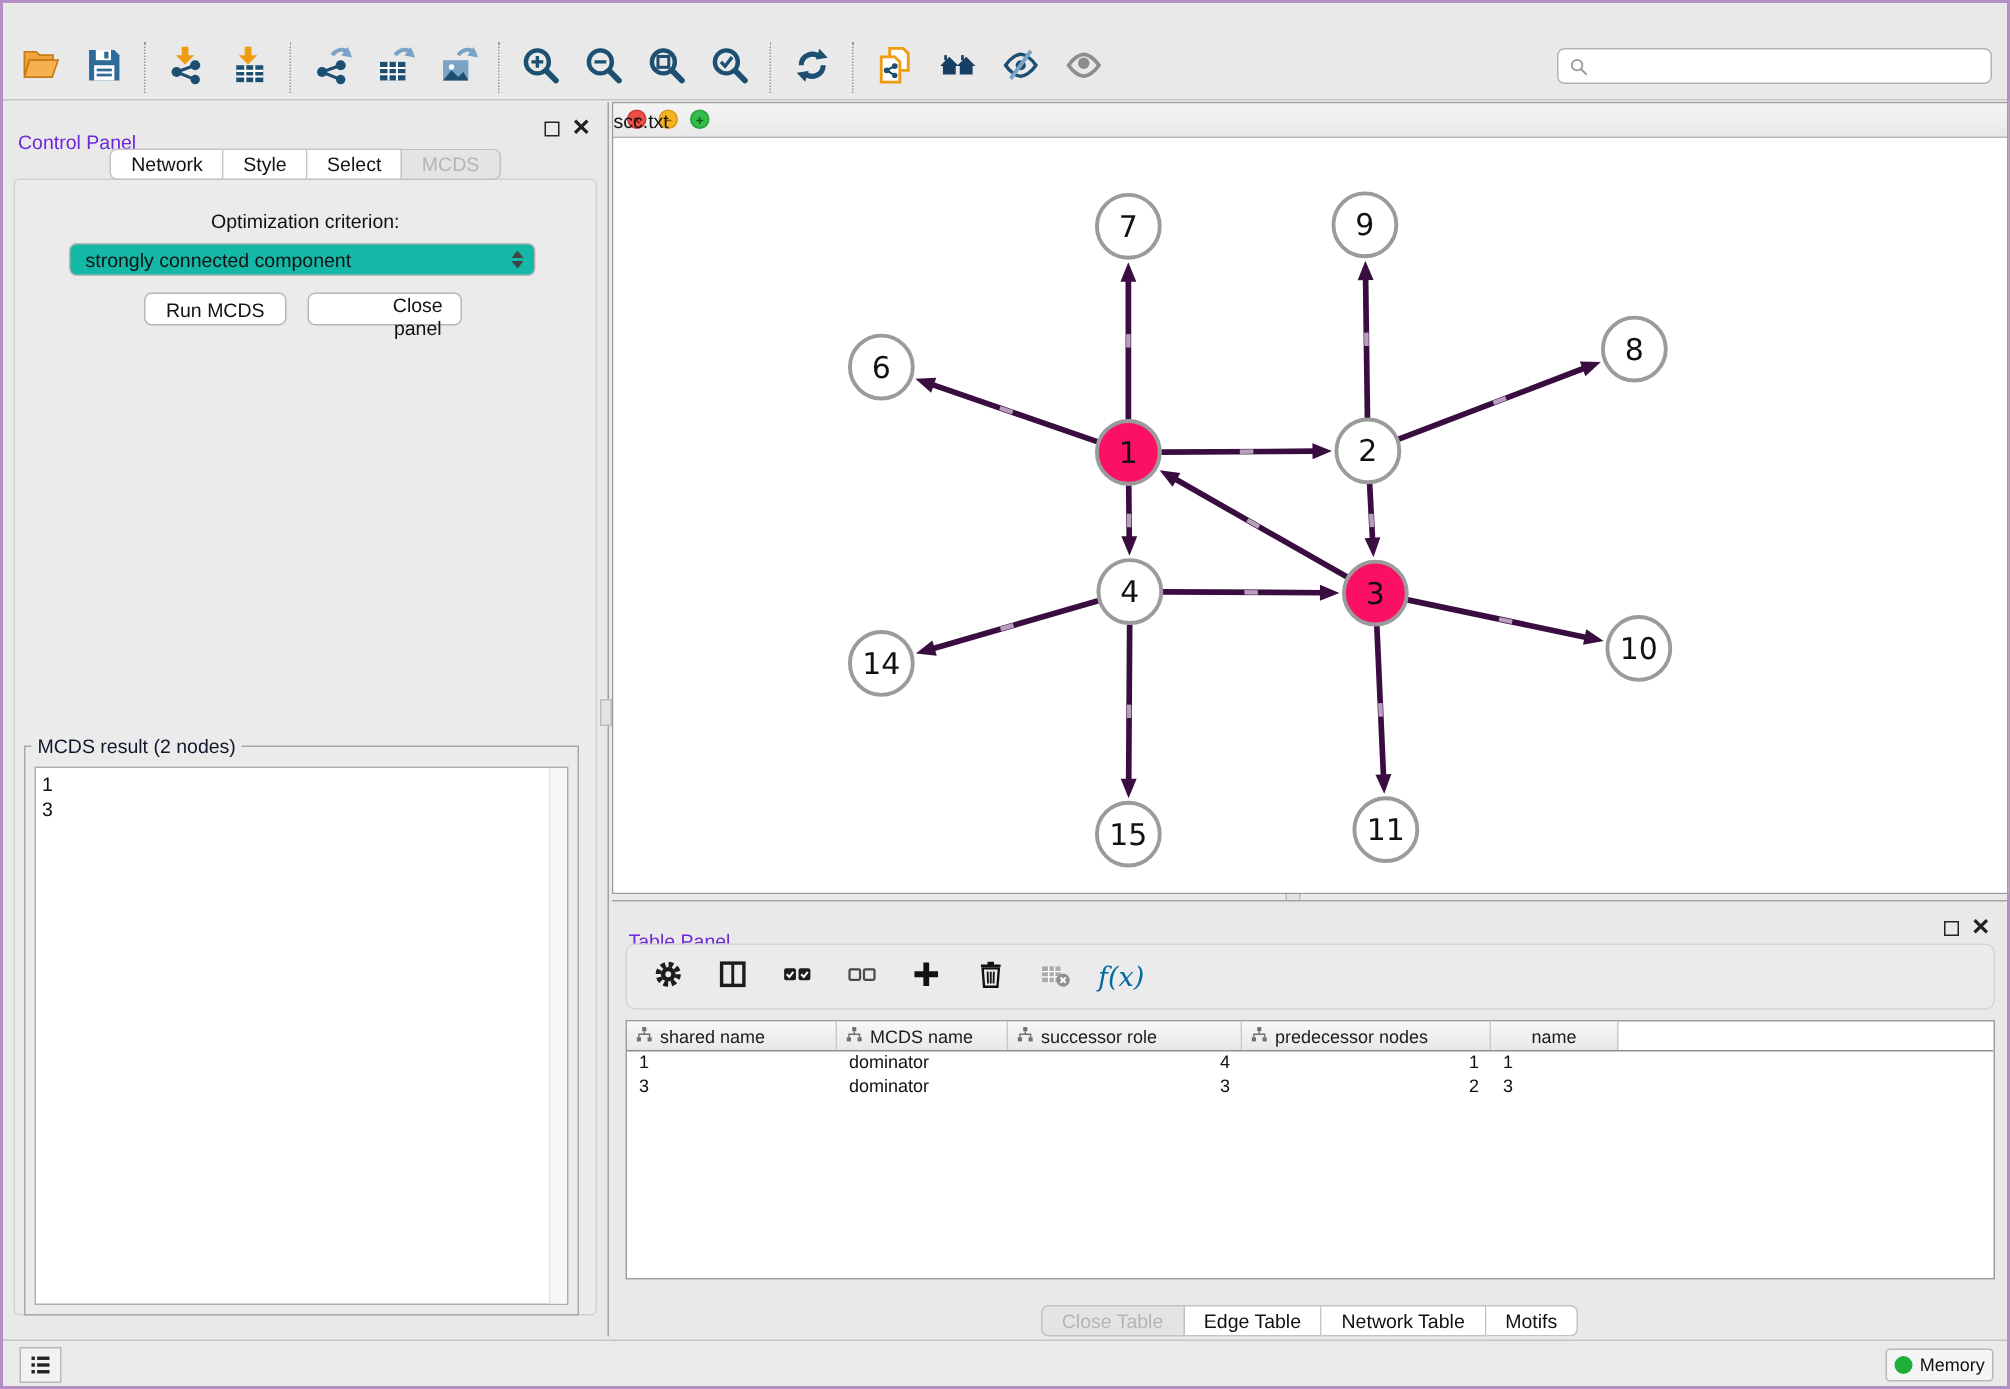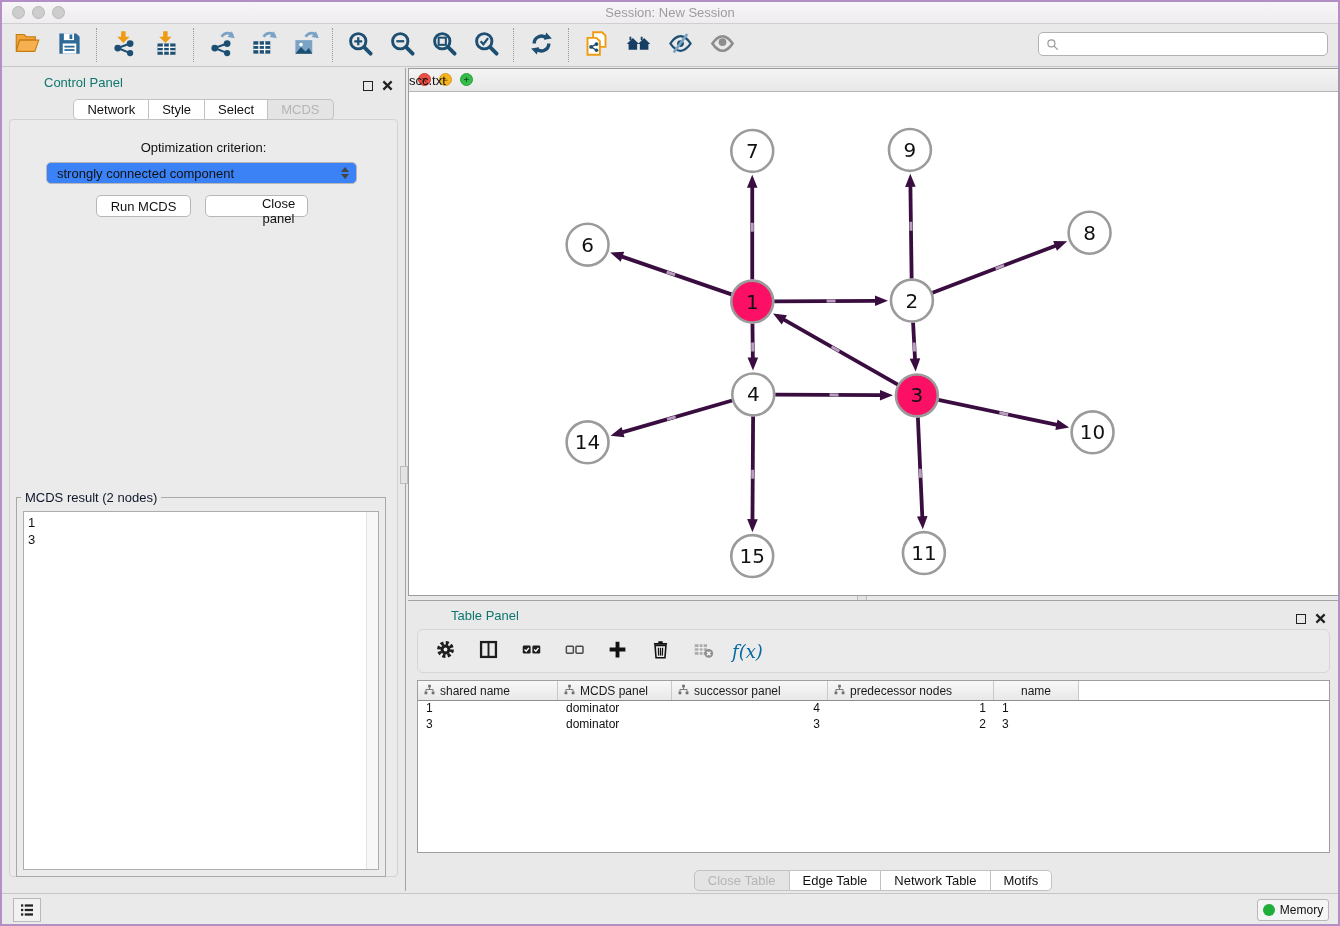--- a/index.html
+++ b/index.html
@@ -21,35 +21,35 @@
   .tbtn svg { width:27px; height:27px; }
   .searchbox { position:absolute; right:10px; top:8px; width:290px; height:24px; background:#fff; border:1px solid #b3b3b3; border-radius:5px; display:flex; align-items:center; padding-left:7px; }
   .searchbox svg { width:13px; height:13px; }
   .searchbox input { border:none; outline:none; flex:1; height:20px; font-size:12px; background:transparent; margin-left:4px; }
 
   
   .main { position:absolute; left:0; right:0; top:66px; bottom:33px; }
 
   
   .control-panel { position:absolute; left:0; top:0; width:404px; height:100%; background:#e9e9e9; border-right:1px solid #a3a3a3; }
-  .panel-title { position:absolute; left:10px; top:7px; font-size:13px; color:#0f766e;margin-left:32px; }
+  .panel-title { position:absolute; left:10px; top:19px; font-size:13px; color:#6d28d9; }
   .panel-icons { position:absolute; right:12px; top:9px; display:flex; gap:9px; align-items:center; }
   .float-icon { width:10px; height:10px; border:1.5px solid #222; display:inline-block; }
   .close-icon svg { width:11px; height:11px; }
 
   .cp-tabs { position:absolute; left:0; right:0; top:31px; display:flex; justify-content:center; z-index:2; }
   .tab { height:21px; line-height:19px; padding:0 13px; font-size:13px; color:#111; background:#fff; border:1px solid #c2c2c2; border-left:none; cursor:pointer; }
   .tab.first { border-left:1px solid #c2c2c2; border-radius:5px 0 0 5px; }
   .tab.last { border-radius:0 5px 5px 0; }
   .tab.selected { background:#e4e4e4; color:#b5b5b5; }
 
   .cp-content { position:absolute; left:7px; right:7px; top:51px; bottom:14px; background:#ebebeb; border:1px solid #d2d2d2; border-radius:4px; }
 
   .opt-label { position:absolute; left:0; right:0; top:72px; text-align:center; font-size:13px; color:#111; }
-  .dropdown { position:absolute; left:44px; top:94px; width:311px; height:22px; background:#3b82f6; border:1px solid #b7b7b7; border-radius:5px; display:flex; align-items:center; cursor:pointer; }
+  .dropdown { position:absolute; left:44px; top:94px; width:311px; height:22px; background:#14b8a6; border:1px solid #b7b7b7; border-radius:5px; display:flex; align-items:center; cursor:pointer; }
   .dropdown .val { flex:1; font-size:13px; padding-left:10px; color:#111; }
   .dd-stepper { width:18px; display:flex; flex-direction:column; align-items:center; gap:2px; padding-right:4px; }
   .tri-up { width:0; height:0; border-left:4px solid transparent; border-right:4px solid transparent; border-bottom:5px solid #444; }
   .tri-down { width:0; height:0; border-left:4px solid transparent; border-right:4px solid transparent; border-top:5px solid #444; }
 
   .cp-btn { position:absolute; top:127px; height:22px; background:#fff; border:1px solid #b7b7b7; border-radius:5px; font-size:13px; color:#111; font-family:"Liberation Sans",sans-serif; cursor:pointer; }
   #run-btn { left:94px; width:95px; }
   #close-btn { left:203px; width:103px;padding-left:44px; }
 
   .groupbox { position:absolute; left:14px; top:429px; width:370px; height:380px; border:1px solid #a8a8a8; }
@@ -95,28 +95,20 @@
   .list-btn { position:absolute; left:11px; top:4px; width:28px; height:24px; background:#f2f2f2; border:1px solid #b8b8b8; display:flex; align-items:center; justify-content:center; cursor:pointer; }
   .list-btn svg { width:18px; height:18px; }
   .memory-btn { position:absolute; right:9px; top:5px; width:72px; height:22px; background:#f5f5f5; border:1px solid #b8b8b8; border-radius:3px; display:flex; align-items:center; justify-content:center; gap:5px; font-size:12px; color:#111; cursor:pointer; }
   .mem-dot { width:12px; height:12px; border-radius:50%; background:#1faf3a; }
 </style>
 </head>
 <body>
 
 <div id="window">
 
-  <div class="titlebar">
-    <div class="lights">
-      <div class="light"></div>
-      <div class="light"></div>
-      <div class="light"></div>
-    </div>
-    <div class="title">Session: New Session</div>
-  </div>
 
   <div class="toolbar" id="main-toolbar">
     <div class="tb-group">
         <button class="tbtn">
           <span><svg viewBox="0 0 24 24">
               <path d="M2 4h7l2 2h8v3H5L2 18z" fill="#f2a33c" stroke="#c47d13"></path>
               <path d="M5 9h17l-3.5 10H2z" fill="#f6b04f" stroke="#c47d13"></path>
             </svg></span>
         </button>
         <button class="tbtn">
@@ -479,30 +471,30 @@
                 </svg></span>
               <span>shared name</span>
             </div>
             <div class="th" style="width: 114px;">
               <span><svg viewBox="0 0 12 12">
                   <rect x="4.5" y="0.8" width="3" height="3" fill="#6f6f6f"></rect>
                   <rect x="0.6" y="8.2" width="3" height="3" fill="#6f6f6f"></rect>
                   <rect x="8.4" y="8.2" width="3" height="3" fill="#6f6f6f"></rect>
                   <path d="M6 3.8v2.2M2.1 8.2V6h7.8v2.2" stroke="#6f6f6f" fill="none"></path>
                 </svg></span>
-              <span>MCDS panel</span>
+              <span>MCDS name</span>
             </div>
             <div class="th" style="width: 156px;">
               <span><svg viewBox="0 0 12 12">
                   <rect x="4.5" y="0.8" width="3" height="3" fill="#6f6f6f"></rect>
                   <rect x="0.6" y="8.2" width="3" height="3" fill="#6f6f6f"></rect>
                   <rect x="8.4" y="8.2" width="3" height="3" fill="#6f6f6f"></rect>
                   <path d="M6 3.8v2.2M2.1 8.2V6h7.8v2.2" stroke="#6f6f6f" fill="none"></path>
                 </svg></span>
-              <span>successor panel</span>
+              <span>successor role</span>
             </div>
             <div class="th" style="width: 166px;">
               <span><svg viewBox="0 0 12 12">
                   <rect x="4.5" y="0.8" width="3" height="3" fill="#6f6f6f"></rect>
                   <rect x="0.6" y="8.2" width="3" height="3" fill="#6f6f6f"></rect>
                   <rect x="8.4" y="8.2" width="3" height="3" fill="#6f6f6f"></rect>
                   <path d="M6 3.8v2.2M2.1 8.2V6h7.8v2.2" stroke="#6f6f6f" fill="none"></path>
                 </svg></span>
               <span>predecessor nodes</span>
             </div>

